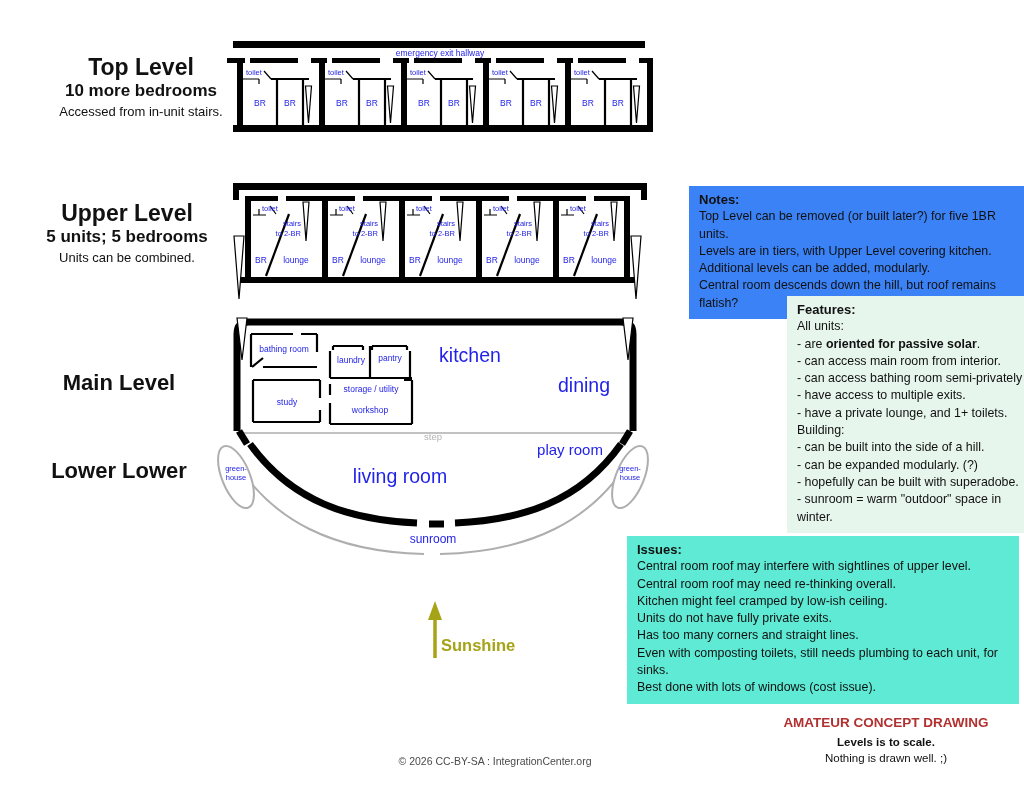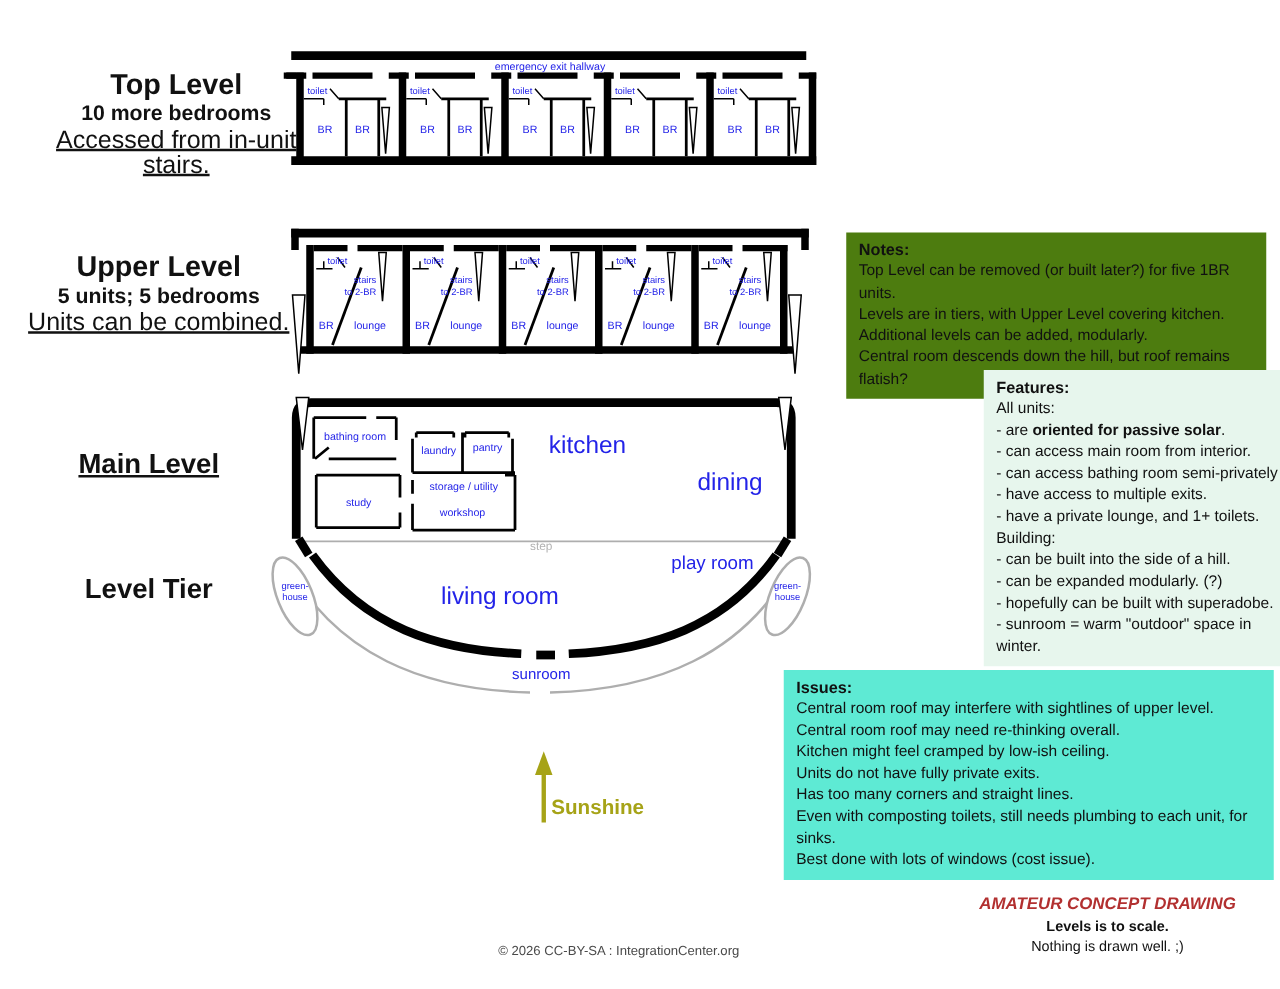--- a/index.html
+++ b/index.html
@@ -15,52 +15,52 @@
   .thin{stroke:#000;stroke-width:2.2;fill:none;}
   .fix{stroke:#000;stroke-width:1.2;fill:none;}
   .tri{fill:#fff;stroke:#000;stroke-width:1.2;}
   .thk{stroke:#000;stroke-width:7;fill:none;}
   .gry{stroke:#aeaeae;stroke-width:2;fill:none;}
   .gryfill{fill:#fff;stroke:#aeaeae;stroke-width:2;}
   .grytxt{fill:#b3b3b3;}
   .lvl-block{text-align:center;}
   .lvl-title{font-size:23px;font-weight:bold;line-height:26px;}
   .lvl-sub{font-size:17px;font-weight:bold;line-height:22px;}
-  .lvl-cap{font-size:20px;line-height:20px;text-decoration:underline;}
+  .lvl-cap{font-size:13px;line-height:20px;}
   .note-box{padding:5px 10px 7px 10px;font-size:12.4px;line-height:17.3px;}
   .note-box .ttl{font-weight:bold;font-size:13px;}
-  .notes-bg{background:#4d7c0f;}
+  .notes-bg{background:#3b82f6;margin-left:12px;}
   .features-bg{background:#e7f6ed;}
   .issues-bg{background:#5eead4;}
   .disclaimer{text-align:center;}
-  .disc-title{color:#b23030;font-weight:bold;font-size:13.5px;line-height:17px;font-style:italic;}
+  .disc-title{color:#b23030;font-weight:bold;font-size:13.5px;line-height:17px;}
   .disc-l2{font-weight:bold;font-size:11.5px;line-height:16px;margin-top:3px;}
   .disc-l3{font-size:11.5px;line-height:16px;}
   .footer{font-size:10.5px;color:#4a4a4a;text-align:center;}
 </style>
 </head>
 <body>
 
 <div id="canvas">
 
   <div class="abs lvl-block" style="left:32px;top:54px;width:218px;">
     <div class="lvl-title">Top Level</div>
     <div class="lvl-sub">10 more bedrooms</div>
     <div class="lvl-cap">Accessed from in-unit stairs.</div>
   </div>
   <div class="abs lvl-block" style="left:18px;top:175px;width:218px;margin-top:25px;">
     <div class="lvl-title">Upper Level</div>
     <div class="lvl-sub">5 units; 5 bedrooms</div>
     <div class="lvl-cap">Units can be combined.</div>
   </div>
-  <div class="abs lvl-block" style="left:28px;top:358px;width:182px;text-decoration:underline;">
+  <div class="abs lvl-block" style="left:28px;top:370px;width:182px;">
     <div class="lvl-title" style="font-size:22px;">Main Level</div>
   </div>
   <div class="abs lvl-block" style="left:28px;top:458px;width:182px;">
-    <div class="lvl-title" style="font-size:22px;">Level Tier</div>
+    <div class="lvl-title" style="font-size:22px;">Lower Lower</div>
   </div>
 
   <svg class="abs" style="left:0;top:0;" width="1024" height="791" viewBox="0 0 1024 791">
 
     <g>
       <rect class="wall" x="233" y="41" width="412" height="7"></rect>
       <text class="bl s8 mid" x="440" y="56">emergency exit hallway</text>
       <rect class="wall" x="227" y="58" width="10" height="5"></rect>
 
       <g>

